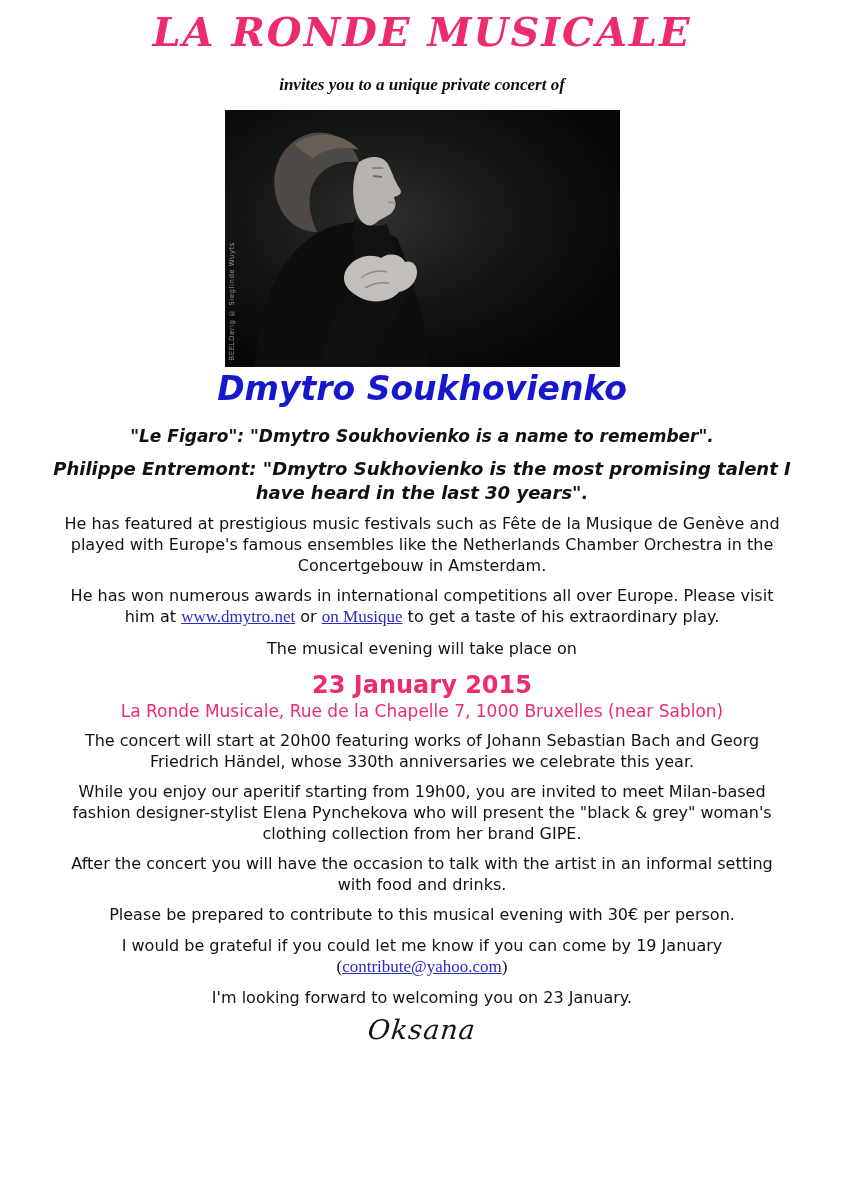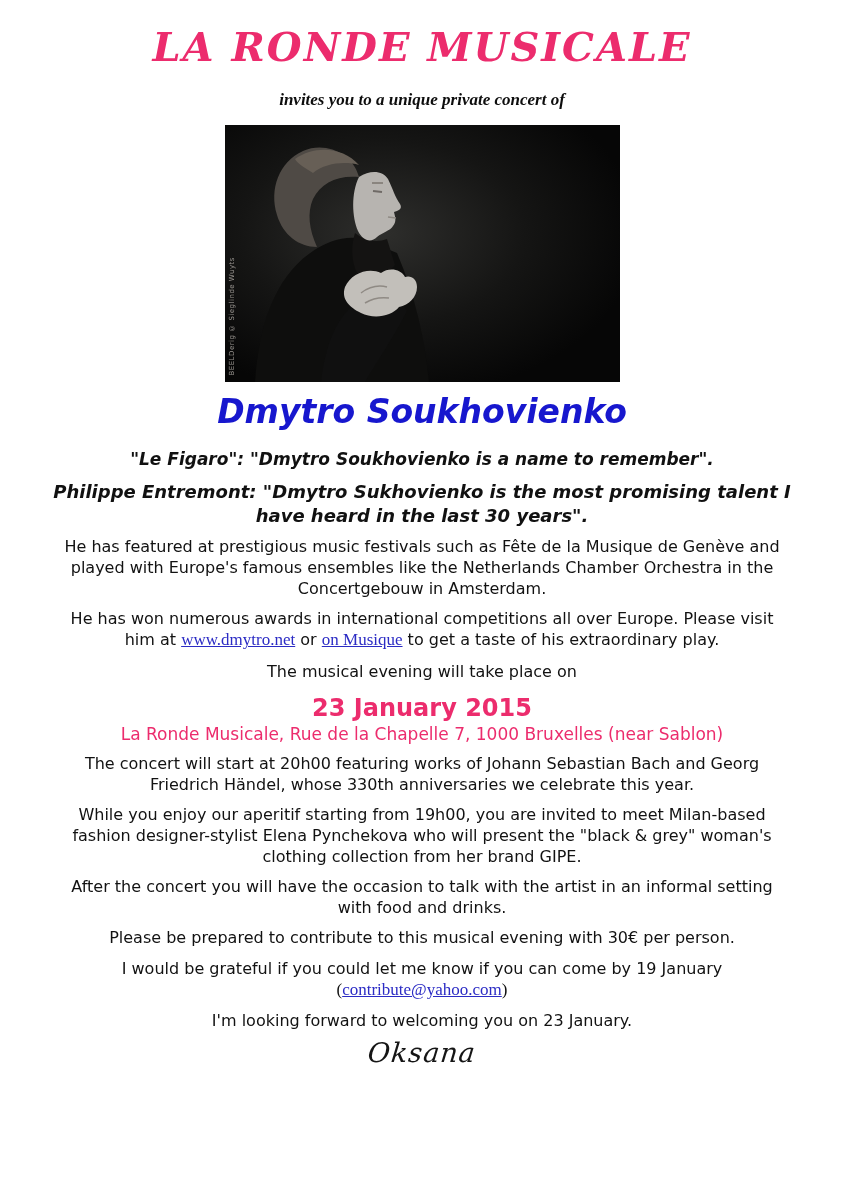--- a/index.html
+++ b/index.html
@@ -3,21 +3,21 @@
 <meta charset="utf-8">
 <style>
   html, body { margin: 0; padding: 0; }
   body {
     width: 845px; height: 1200px;
     background: #ffffff;
     font-family: "DejaVu Sans", "Liberation Sans", sans-serif;
     color: #111111;
     -webkit-font-smoothing: antialiased;
   }
-  .page { width: 844px; text-align: center; padding-top: 24px; box-sizing: border-box; }
+  .page { width: 844px; text-align: center; padding-top: 9px; box-sizing: border-box; }
 
   .title {
     font-family: "DejaVu Serif", "Liberation Serif", serif;
     font-style: italic; font-weight: bold;
     font-size: 40px; letter-spacing: 2px;
     color: var(--pink, #EC2C6D);
     margin: 0 auto; line-height: 1.15;
   }
   .subtitle {
     font-family: "Liberation Serif", "DejaVu Serif", serif;
@@ -38,21 +38,21 @@
     position: absolute; left: 3px; bottom: 6px;
     writing-mode: vertical-rl; transform: rotate(180deg);
     font-size: 7px; color: #9a9691; letter-spacing: 0.5px;
     font-family: "DejaVu Sans", sans-serif;
   }
 
   .artist-name {
     font-style: italic; font-weight: bold;
     font-size: 33px; line-height: 1.2;
     color: var(--blue-name, #1717CE);
-    margin: 10px auto 0;
+    margin: 2px auto 0;
   }
 
   .quote-figaro {
     font-weight: bold; font-style: italic;
     font-size: 17px; margin: 18px auto 0; max-width: 732px;
   }
   .quote-entremont {
     font-weight: bold; font-style: italic;
     font-size: 18px; line-height: 1.3;
     margin: 11px auto 0; max-width: 740px;

